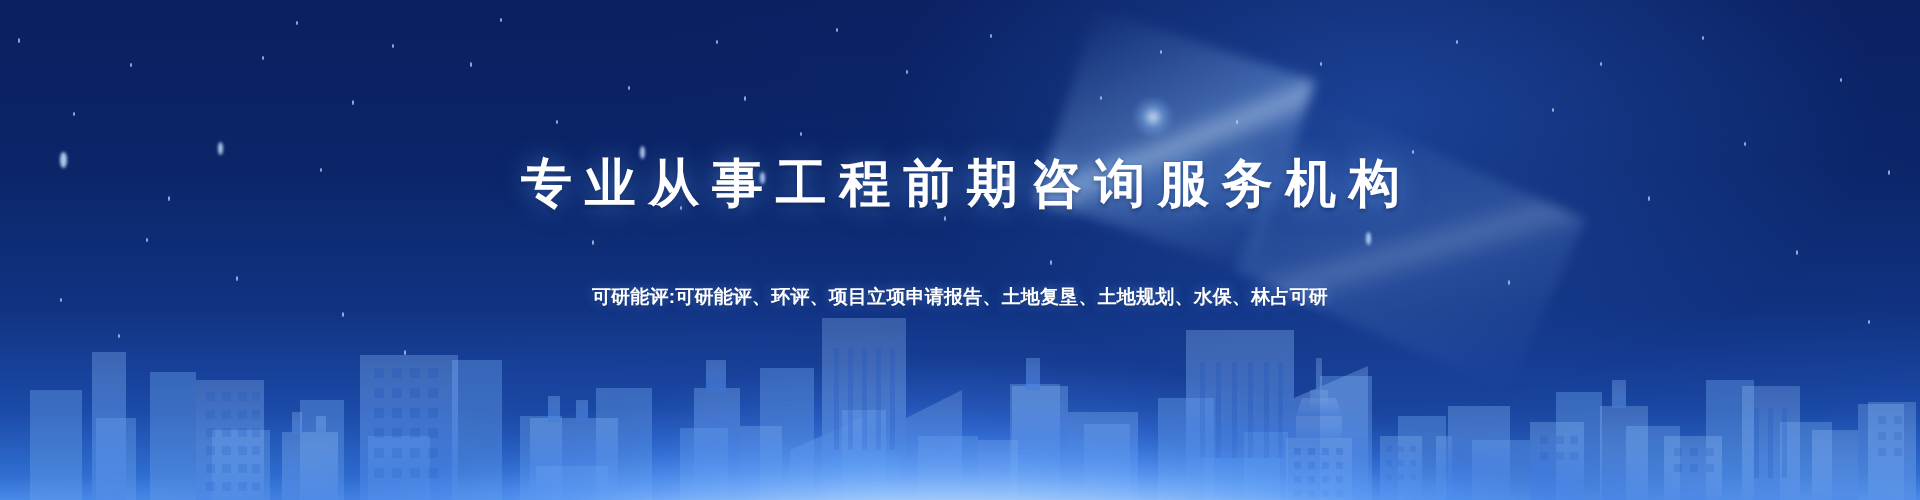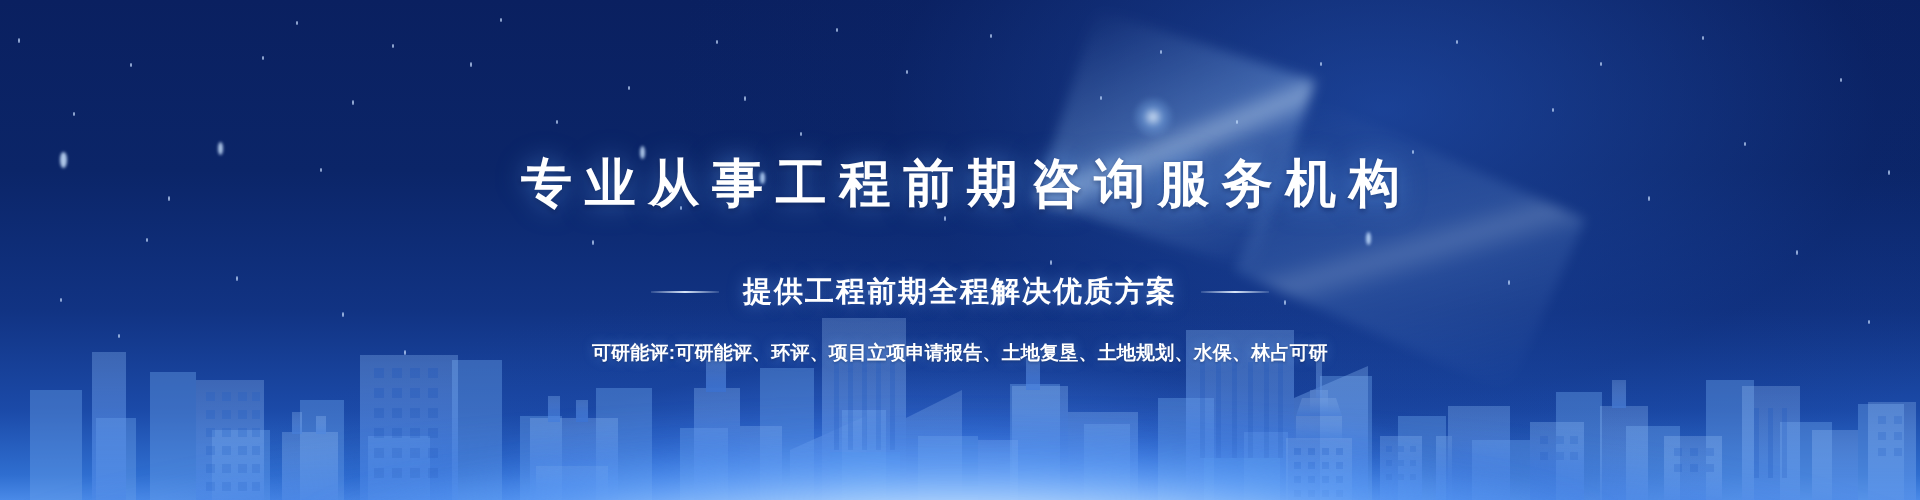--- a/index.html
+++ b/index.html
@@ -96,20 +96,21 @@
     position: absolute;
     left: 0;
     top: 0;
     width: 1920px;
     height: 500px;
     display: flex;
     flex-direction: column;
     align-items: center;
     padding-top: 122px;
     z-index: 40;
+    gap: 12px;
   }
 
   .headline {
     font-size: 52px;
     line-height: 1;
     font-weight: 700;
     color: #ffffff;
     letter-spacing: 13px;
     text-indent: 13px;
     white-space: nowrap;
@@ -439,22 +440,17 @@
     </g>
   </svg>
 
   <div class="ground-glow"></div>
   <div class="ground-glow2"></div>
 
   <div class="content">
 
     <h1 class="headline">专业从事工程前期咨询服务机构</h1>
 
-    <div class="sub-row">
-      <span class="sub-dash"></span>
-      <div class="subtitle">提供工程前期全程解决优质方案</div>
-      <span class="sub-dash"></span>
-    </div>
 
     <div class="services">可研能评:可研能评、环评、项目立项申请报告、土地复垦、土地规划、水保、林占可研</div>
   </div>
 
 </div>
 
 </body></html>

